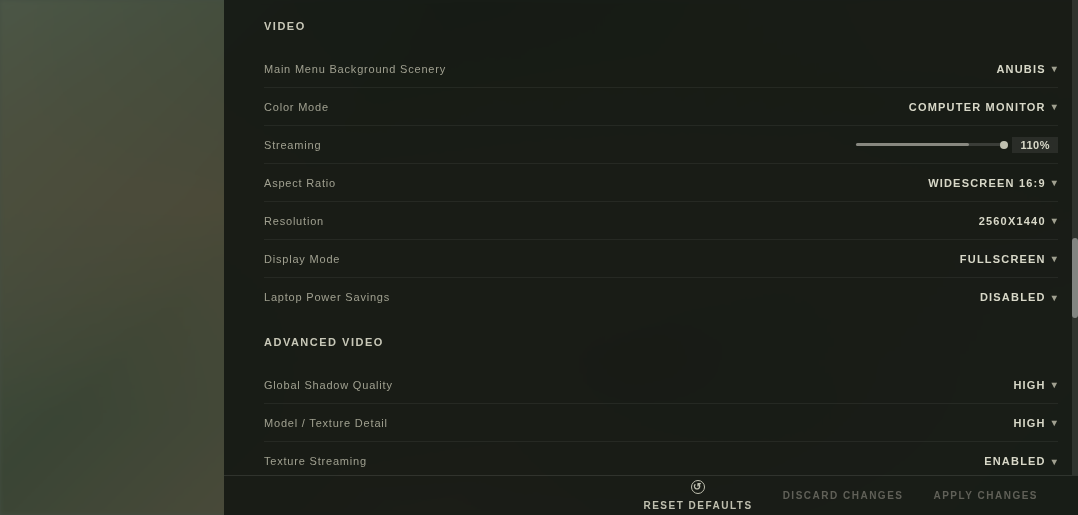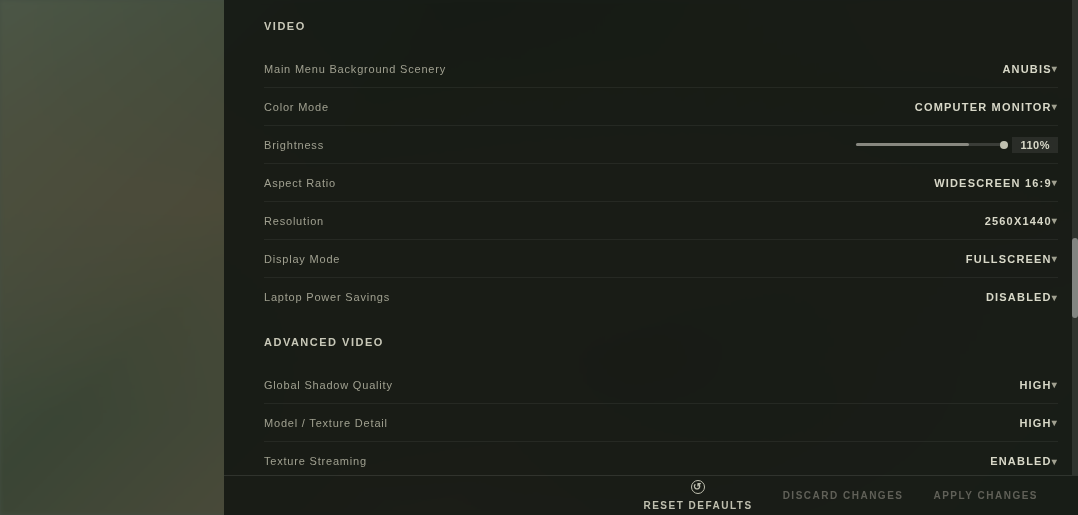--- a/index.html
+++ b/index.html
@@ -93,20 +93,21 @@
     .row-label {
       font-size: 11px;
       color: #a0a090;
       letter-spacing: 0.8px;
       font-weight: 400;
     }
 
     .row-value {
       display: flex;
       align-items: center;
+      gap: 6px;
       font-size: 11px;
       color: #d8d8c8;
       letter-spacing: 1.2px;
       font-weight: 600;
       cursor: pointer;
     }
 
     .row-value .chevron {
       color: #a0a090;
       font-size: 10px;
@@ -237,21 +238,21 @@
 
       <div class="settings-row">
         <span class="row-label">Color Mode</span>
         <div class="row-value">
           <span>COMPUTER MONITOR</span>
           <span class="chevron">▾</span>
         </div>
       </div>
 
       <div class="settings-row">
-        <span class="row-label">Brightness</span>
+        <span class="row-label">Streaming</span>
         <div class="brightness-control">
           <div class="slider-track">
             <div class="slider-fill"></div>
             <div class="slider-thumb"></div>
           </div>
           <div class="brightness-value">110%</div>
         </div>
       </div>
 
       <div class="settings-row">

